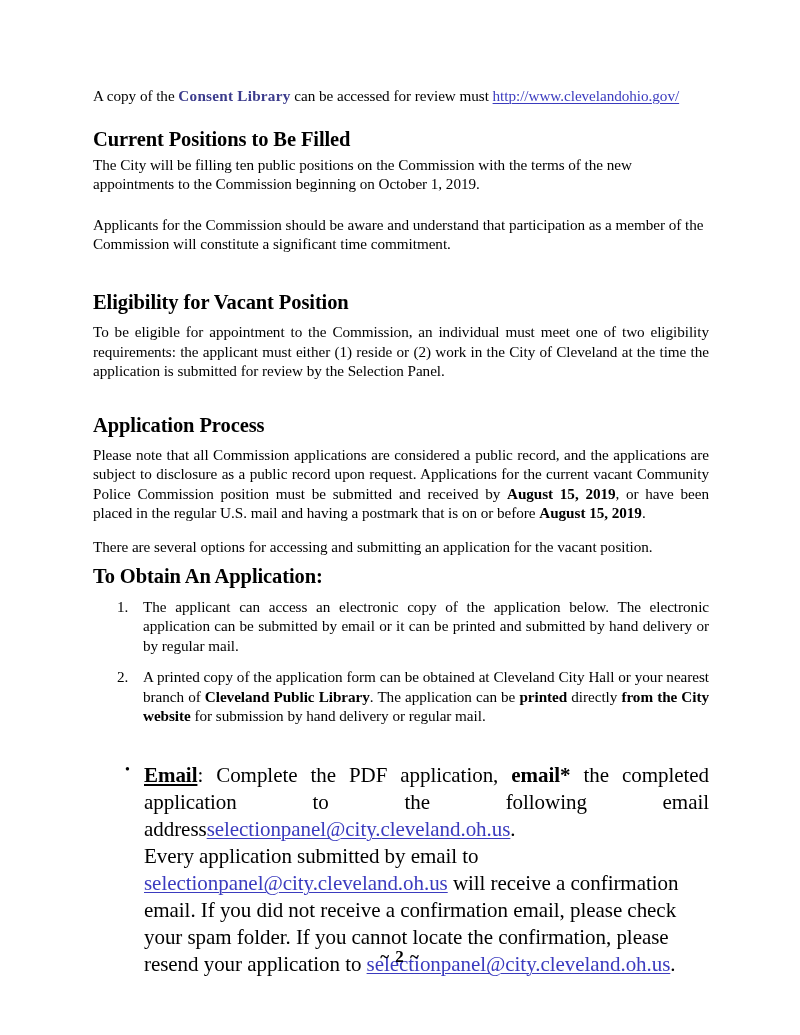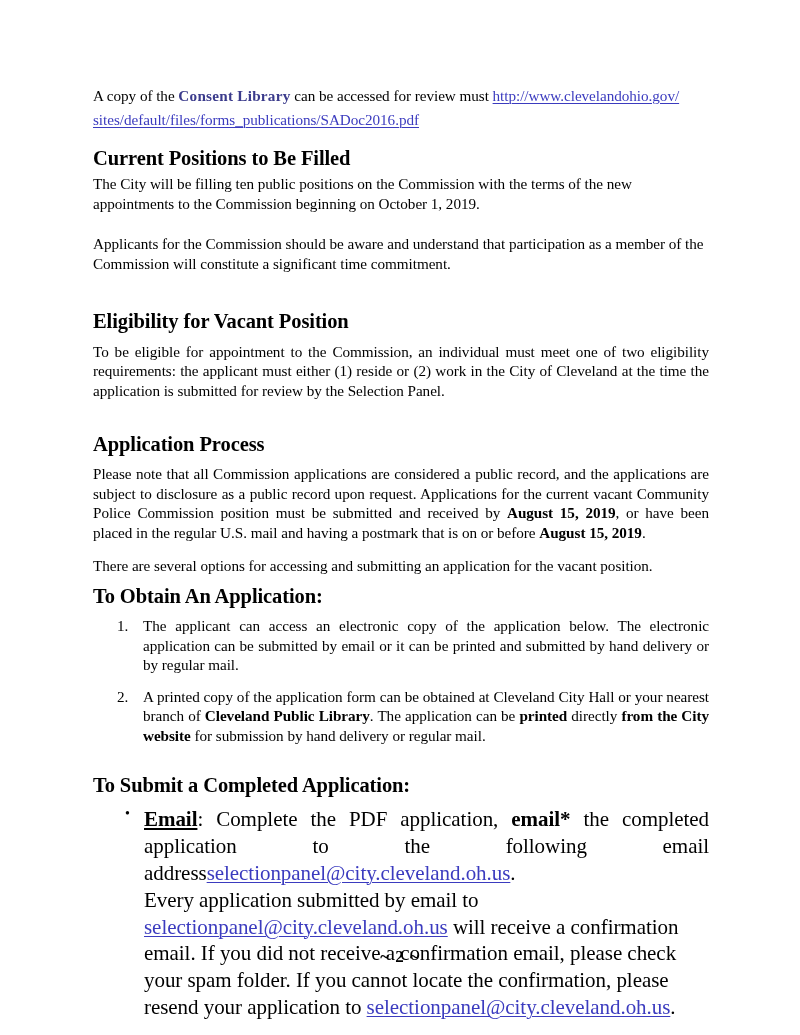--- a/index.html
+++ b/index.html
@@ -152,21 +152,20 @@
 </style>
 </head>
 <body>
 
 <div class="page">
 
   <div class="content">
 
     <p><span>A copy of the </span><span class="consent">Consent Library</span><span> can be accessed for review must  </span><a class="link" href="#">http://www.clevelandohio.gov/</a></p>
     <div class="gap-xs"></div>
-    <p class="left"><a class="link" href="#">sites/default/files/forms_publications/SADoc2016.pdf</a></p>
 
     <div class="hdr-before"></div>
     <h2>Current Positions to Be Filled</h2>
     <div class="hdr-after"></div>
     <p class="left">The City will be filling ten public positions on the Commission with the terms of the new appointments to the Commission beginning on October 1, 2019.</p>
     <div class="gap-l"></div>
     <p class="left">Applicants for the Commission should be aware and understand that participation as a member of the Commission will constitute a significant time commitment.</p>
 
     <div class="gap-xl"></div>
     <div class="gap-s"></div>
@@ -184,21 +183,20 @@
 
     <div class="gap-s"></div>
     <h2>To Obtain An Application:</h2>
     <div class="gap-s"></div>
     <ol class="numlist">
       <li class="listitem"><span>The applicant can access an electronic copy of the application below.  The electronic application can be submitted by email or it can be printed and submitted by hand delivery or by regular  mail.</span></li>
       <li class="listitem"><span>A printed copy of the application form can be obtained at Cleveland City Hall or your nearest branch of </span><span class="bi">Cleveland Public Library</span><span>. The application can be </span><span class="bi">printed</span><span> directly </span><span class="bi">from the City website</span><span> for submission by hand delivery or regular mail.</span></li>
     </ol>
 
     <div class="gap-xl"></div>
-    <h2>To Submit a Completed Application:</h2>
     <div class="gap-s"></div>
     <ul class="bullist">
       <li><span class="bu">Email</span><span>: Complete the PDF application, </span><span class="b">email*</span><span> the completed application to the following email address</span><a class="link" href="#">selectionpanel@city.cleveland.oh.us</a><span>.</span>
         <div class="sub-line"><span>Every application submitted by email to </span><a class="link" href="#">selectionpanel@city.cleveland.oh.us</a><span> will receive a confirmation email. If you did not receive a confirmation email, please check your spam folder. If you cannot locate the confirmation, please resend your application to </span><a class="link" href="#">selectionpanel@city.cleveland.oh.us</a><span>.</span></div>
       </li>
     </ul>
 
     <div class="gap-m"></div>
 
   </div>

